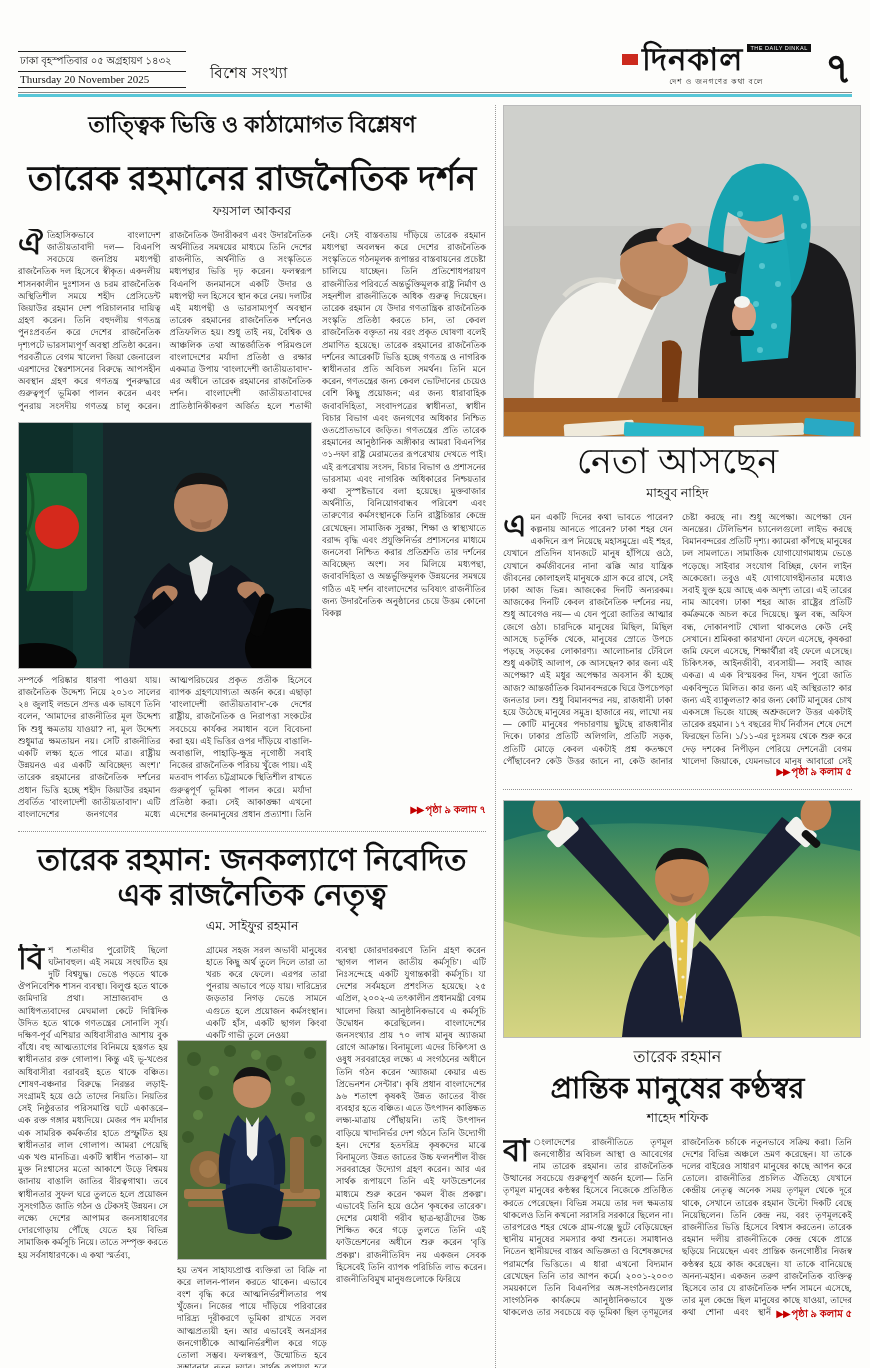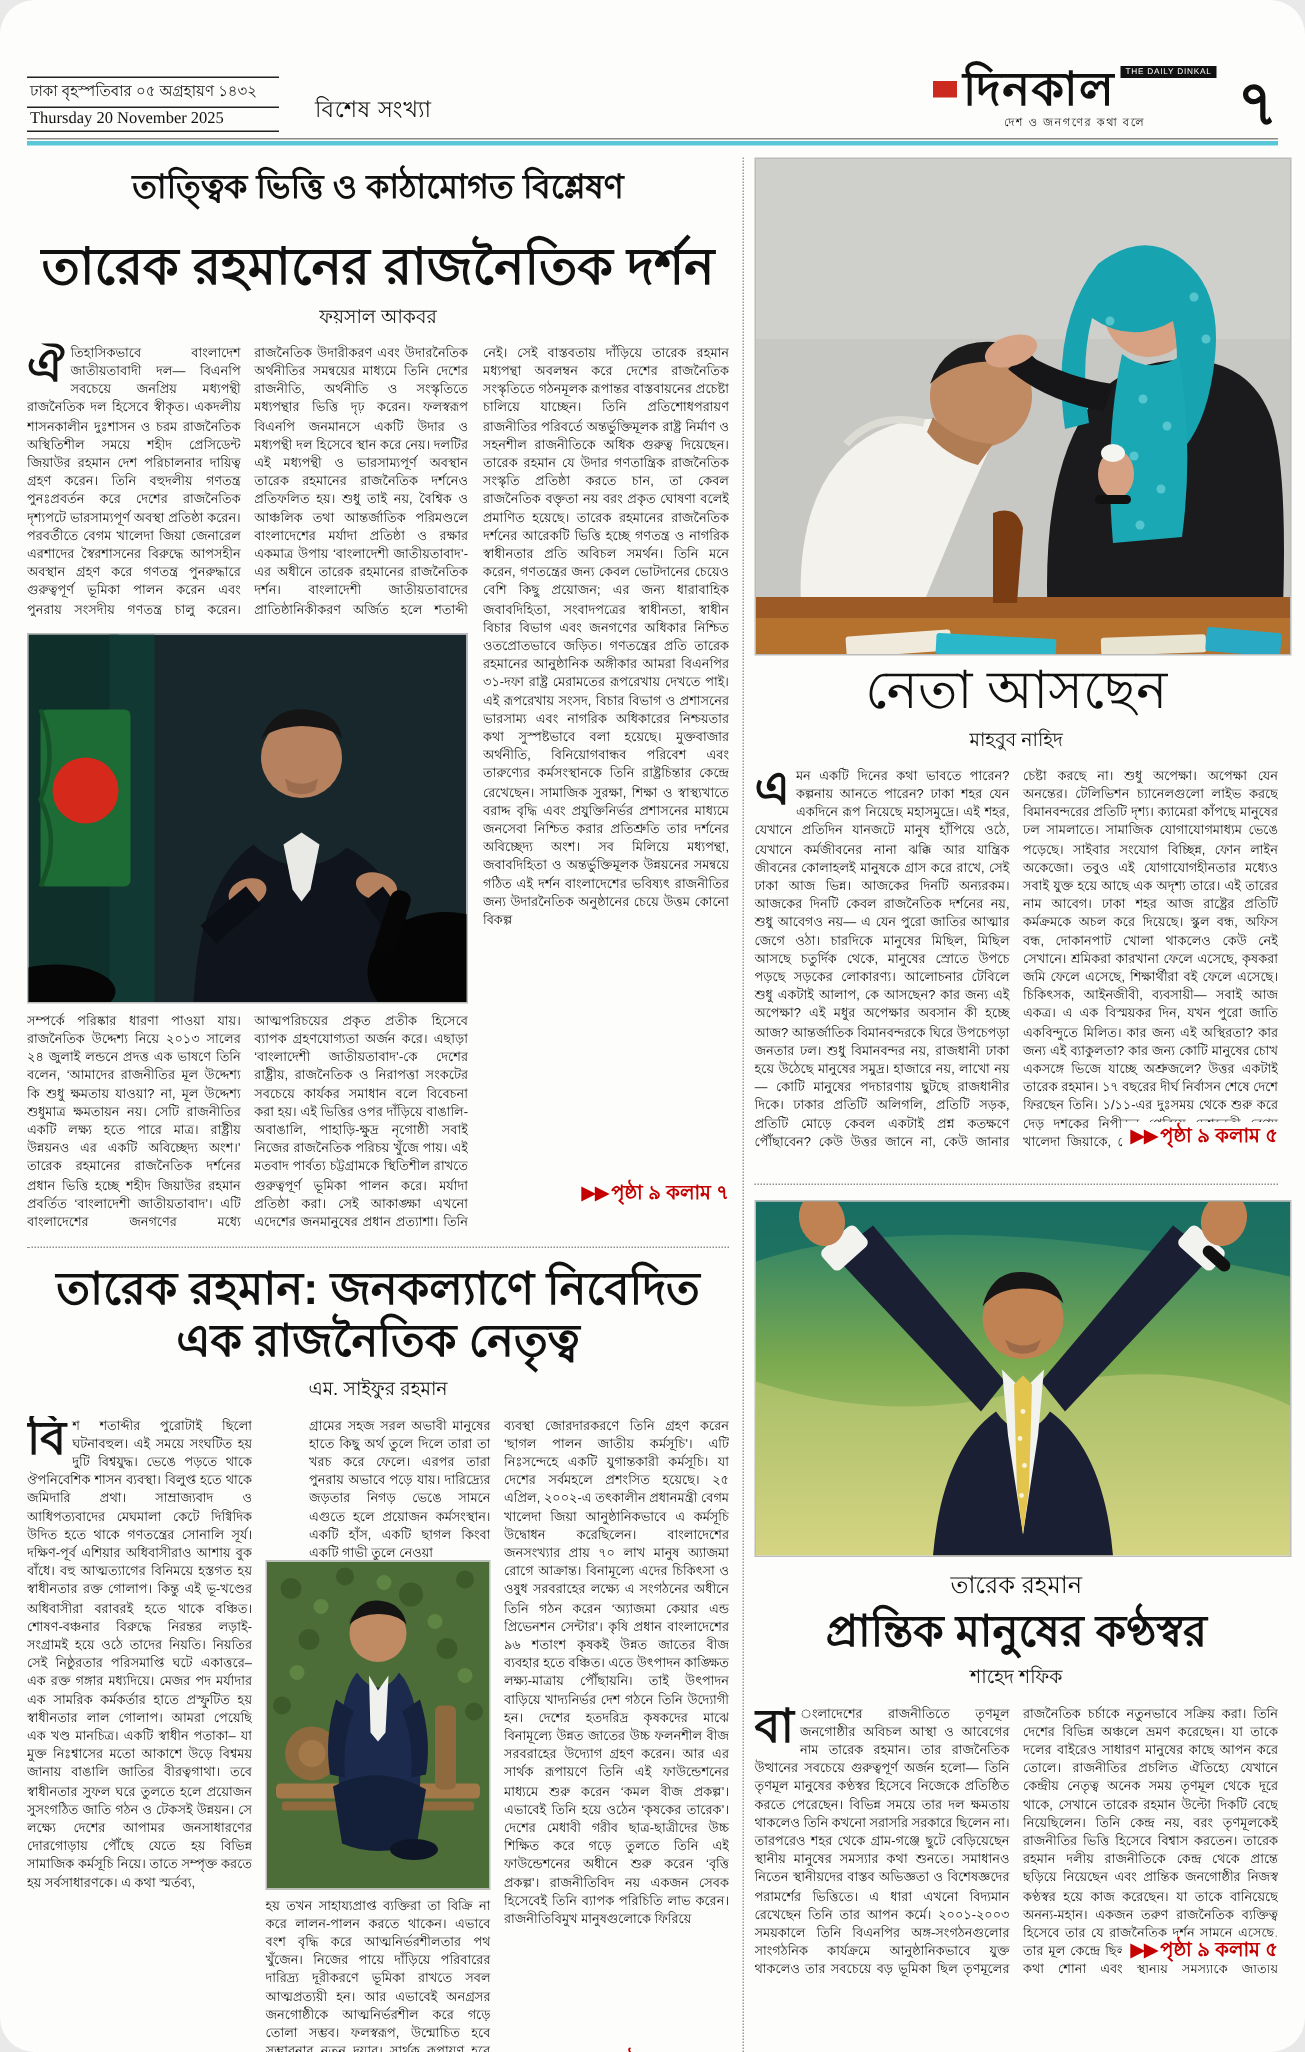--- a/index.html
+++ b/index.html
@@ -1,18 +1,18 @@
 <!DOCTYPE html>
 <html><head>
 <meta charset="utf-8">
 <style>
   html,body{margin:0;padding:0;background:#e9e9e9;}
   .page{width:870px;height:1368px;margin:0 auto;background:#fdfdfb;position:relative;
         font-family:"Liberation Sans","DejaVu Sans",sans-serif;color:#111;overflow:hidden;
-        box-sizing:border-box;padding:44px 18px 0 18px;border-radius:23px;}
+        box-sizing:border-box;padding:44px 18px 0 18px;}
   
   .hdr{display:flex;align-items:flex-end;}
   .dateline{border-top:1.5px solid #222;width:168px;}
   .dateline-bn{font-size:10px;padding:1px 2px;border-bottom:1px solid #222;white-space:nowrap;}
   .dateline-en{font-size:11px;font-family:"Liberation Serif","DejaVu Serif",serif;
                padding:1px 2px 2px;border-bottom:1.5px solid #222;white-space:nowrap;}
   .edition{font-size:15px;margin:0 0 2px 24px;letter-spacing:.5px;}
   .hdr-spacer{flex:1;}
   .masthead-block{text-align:center;margin-right:8px;}
   .masthead-row{display:flex;align-items:center;gap:4px;justify-content:center;}
@@ -34,22 +34,22 @@
   .headline-l2{text-align:center;font-size:30px;font-weight:800;line-height:1.18;margin:0 14px 4px;}
   .headline-r1{text-align:center;font-size:35px;font-weight:400;line-height:1.05;margin:6px 0 4px;}
   .headline-r2{text-align:center;font-size:29px;font-weight:800;line-height:1.1;margin:0 0 4px;}
   .kicker-sm{text-align:center;font-size:16px;font-weight:400;margin:6px 0 2px;}
   .byline{text-align:center;font-size:12.5px;margin:0 0 7px;}
   
   .bodytext{font-size:8.6px;line-height:1.42;text-align:justify;color:#141414;
             word-break:break-word;}
   .cols2{column-count:2;column-gap:9px;}
   .dropcap{float:left;font-size:31px;line-height:.85;font-weight:700;padding:2px 4px 0 0;}
-  .cont{position:absolute;right:0;bottom:12px;background:#fdfdfb;padding-left:5px;
-        font-size:13px;font-weight:700;color:#c40000;}
+  .cont{position:absolute;right:0;bottom:0;background:#fdfdfb;padding-left:5px;
+        font-size:10px;font-weight:700;color:#c40000;}
   .cont .arr{letter-spacing:-1px;margin-right:2px;}
   .clip{overflow:hidden;position:relative;}
   
   .art1-flex{display:flex;gap:10px;}
   .art1-main{width:294px;flex:none;}
   .art1-side{flex:1;min-width:0;}
   .art1-top{height:190px;}
   .art1-bottom{height:147px;margin-top:5px;}
   .art1-single{height:588px;}
   figure{margin:0;}

